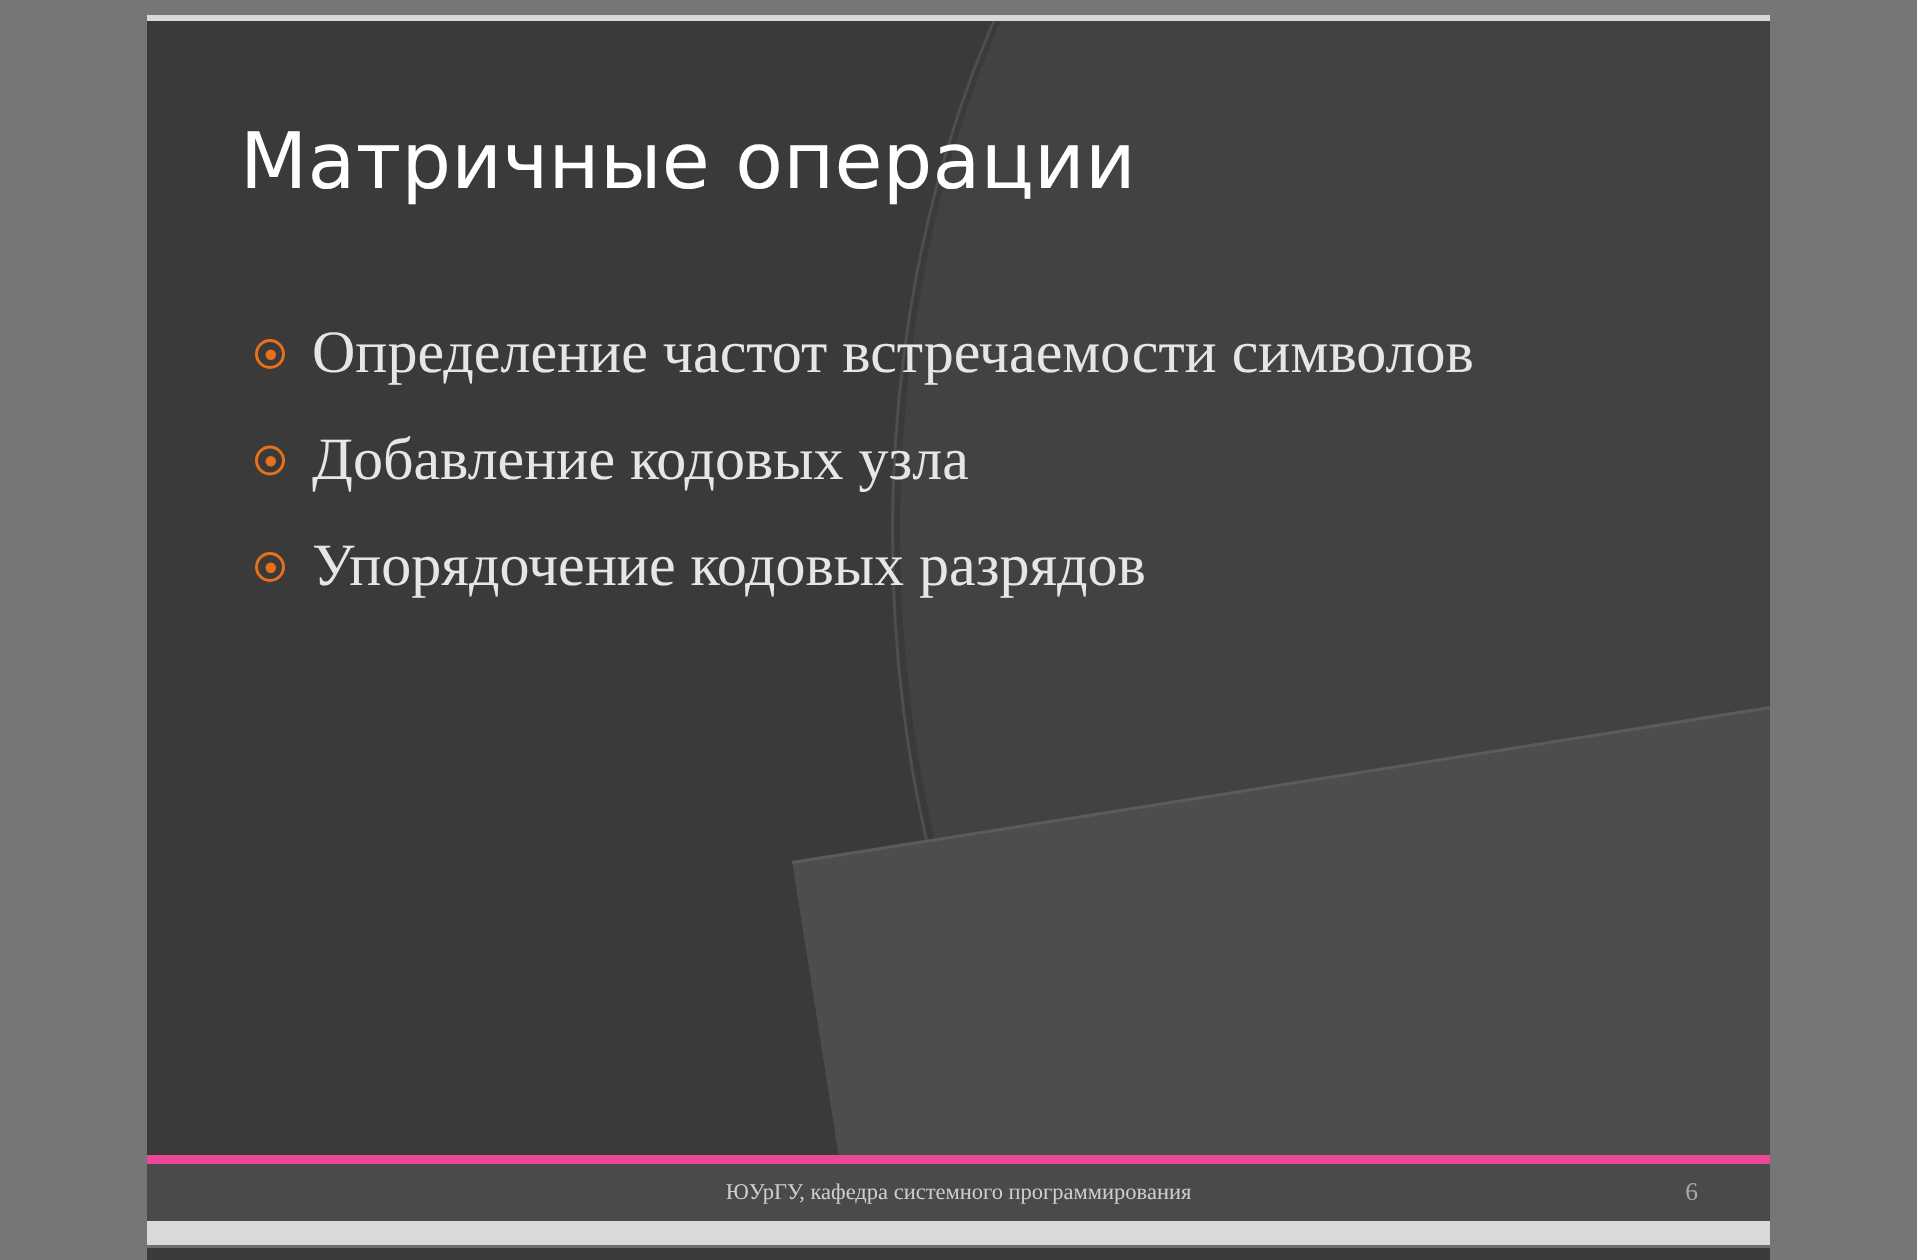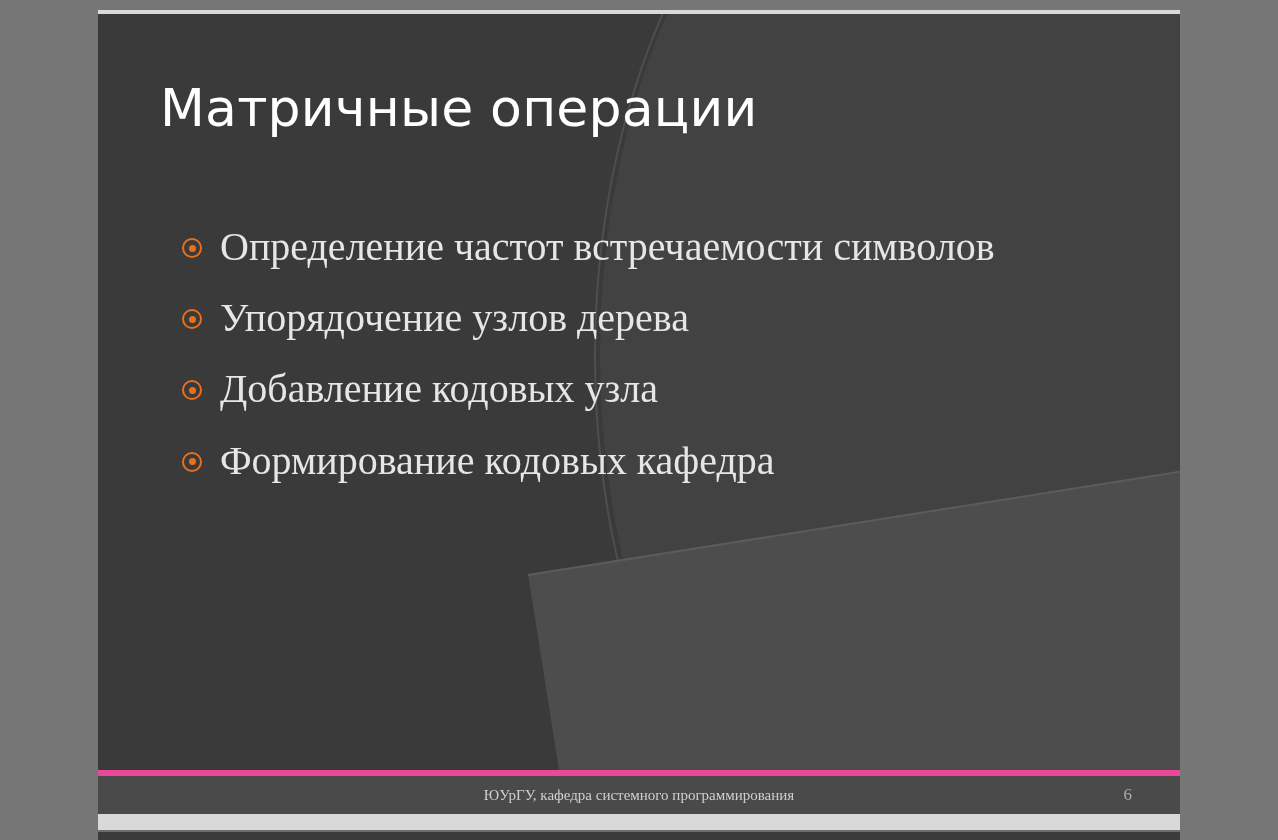--- a/index.html
+++ b/index.html
@@ -110,21 +110,21 @@
     letter-spacing: 0.2px;
     line-height: 1.1;
   }
 
   .bullets {
     position: absolute;
     left: 68px;
     top: 190px;
     width: 880px;
     list-style: none;
-    margin: 16px;
+    margin: 4px;
     padding: 0;
   }
 
   .bullet {
     display: flex;
     align-items: flex-start;
     margin-bottom: 18px;
   }
 
   .bullet-marker {
@@ -229,29 +229,25 @@
 
       <div class="slide-title">Матричные операции</div>
 
       <ul class="bullets">
         <li class="bullet">
           <span class="bullet-marker"></span>
           <span class="bullet-text">Определение частот встречаемости символов</span>
         </li>
         <li class="bullet">
           <span class="bullet-marker"></span>
-          <span class="bullet-text">Упорядочение узлов дерева</span>
-        </li>
-        <li class="bullet">
-          <span class="bullet-marker"></span>
           <span class="bullet-text">Добавление кодовых узла</span>
         </li>
         <li class="bullet">
           <span class="bullet-marker"></span>
-          <span class="bullet-text">Формирование кодовых кафедра</span>
+          <span class="bullet-text">Упорядочение кодовых разрядов</span>
         </li>
       </ul>
 
     </div>
 
     <div class="footer">
       <div class="footer-text">ЮУрГУ, кафедра системного программирования</div>
       <div class="footer-page">6</div>
     </div>
 

